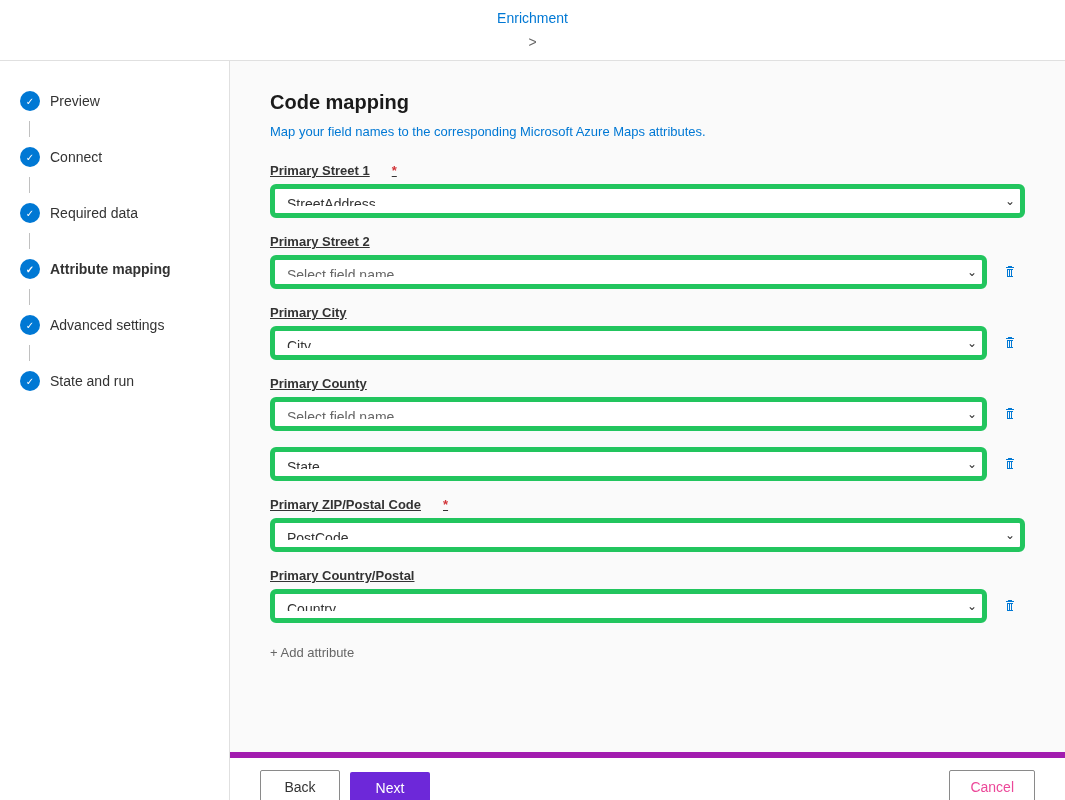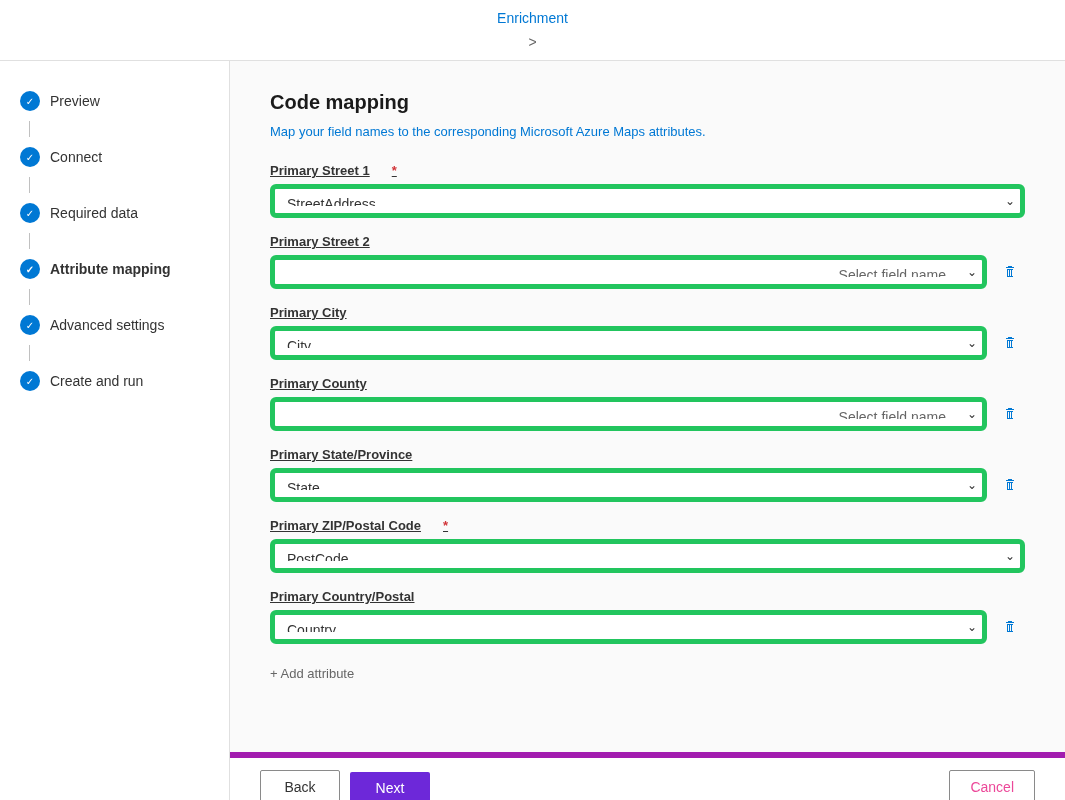--- a/index.html
+++ b/index.html
@@ -141,21 +141,20 @@
       background: #fff;
       font-size: 14px;
       color: #333;
       appearance: none;
       cursor: pointer;
       height: 34px;
     }
 
     .select-field.placeholder-style {
       color: #666;
-      text-align: right;
     }
 
     .chevron-icon {
       position: absolute;
       right: 10px;
       top: 50%;
       transform: translateY(-50%);
       pointer-events: none;
       color: #333;
       font-size: 12px;
@@ -284,21 +283,21 @@
         <span class="checkmark">✓</span>
       </div>
       <span>Advanced settings</span>
     </div>
     <div class="sidebar-connector"></div>
 
     <div class="sidebar-item">
       <div class="step-icon">
         <span class="checkmark">✓</span>
       </div>
-      <span>Create and run</span>
+      <span>State and run</span>
     </div>
   </div>
 
   <div class="content-area">
     <div class="content-scroll">
 
       <h1 class="section-title">Code mapping</h1>
       <p class="section-description">Map your field names to the corresponding Microsoft Azure Maps attributes.</p>
 
 
@@ -368,23 +367,20 @@
           </div>
           <button class="delete-btn" title="Delete">
             <svg width="16" height="16" viewBox="0 0 16 16" fill="none" xmlns="http://www.w3.org/2000/svg">
               <path d="M6 2h4v1H6V2zm-2 1h8v1H4V3zm1 2h6v8H5V5zm1 1v6h1V6H6zm2 0v6h1V6H8zm2 0v6h1V6h-1z" fill="#0078d4"></path>
             </svg>
           </button>
         </div>
       </div>
 
       <div class="field-group">
-        <div class="field-label">
-          <span>Primary State/Province</span>
-        </div>
         <div class="field-row">
           <div class="select-wrapper">
             <select class="select-field">
               <option value="State" selected="">State</option>
             </select>
             <span class="chevron-icon">⌄</span>
           </div>
           <button class="delete-btn" title="Delete">
             <svg width="16" height="16" viewBox="0 0 16 16" fill="none" xmlns="http://www.w3.org/2000/svg">
               <path d="M6 2h4v1H6V2zm-2 1h8v1H4V3zm1 2h6v8H5V5zm1 1v6h1V6H6zm2 0v6h1V6H8zm2 0v6h1V6h-1z" fill="#0078d4"></path>

